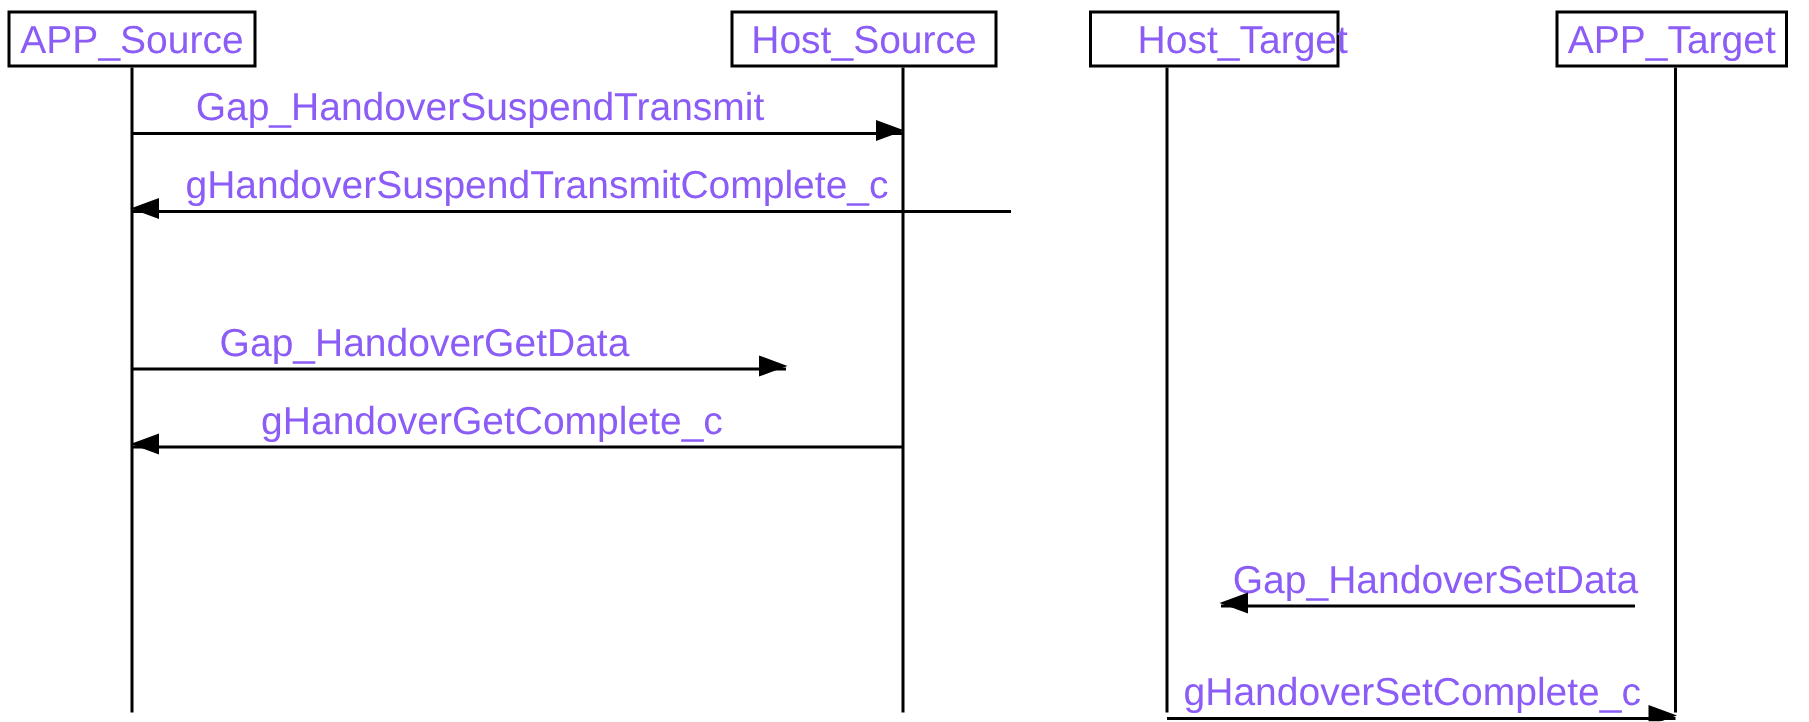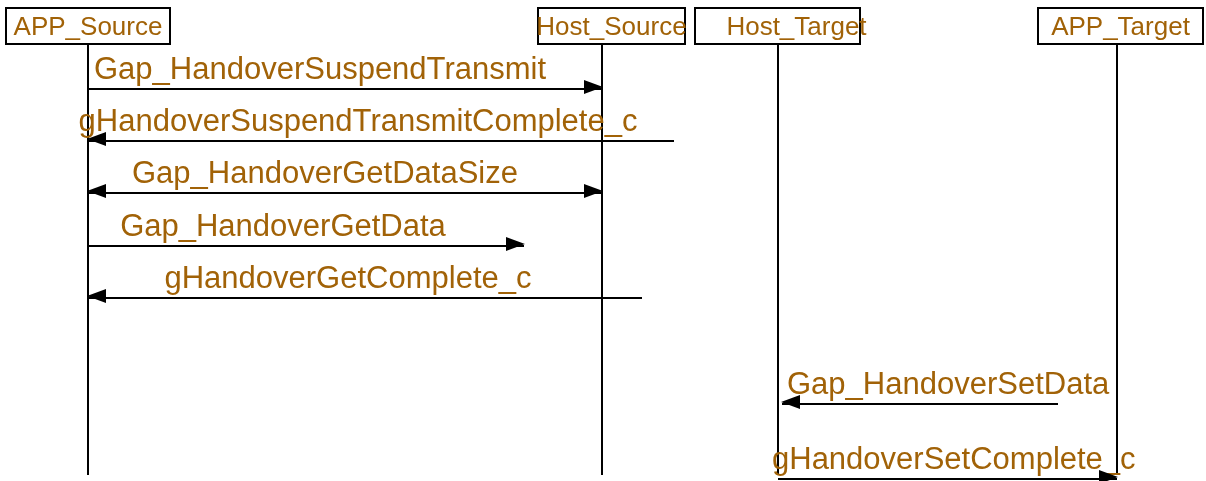--- a/index.html
+++ b/index.html
@@ -6,21 +6,21 @@
     margin: 0;
     padding: 0;
     background: #ffffff;
   }
   .canvas {
     position: relative;
     width: 1206px;
     height: 481px;
     background: #ffffff;
     font-family: "Liberation Sans", sans-serif;
-    color: #a16207;
+    color: #8b5cf6;
     overflow: hidden;
   }
   .actor-box {
     position: absolute;
     top: 7px;
     height: 38px;
     box-sizing: border-box;
     border: 2px solid #000;
     background: #fff;
     display: flex;
@@ -41,21 +41,21 @@
     height: 34px;
     box-sizing: content-box;
     border-bottom: 2px solid #000;
   }
   .msg-label {
     position: absolute;
     left: 0;
     right: 0;
     bottom: 4px;
     text-align: center;
-    font-size: 31px;
+    font-size: 26px;
     line-height: 1;
     white-space: nowrap;
   }
   .ah {
     position: absolute;
     width: 0;
     height: 0;
     border-top: 7px solid transparent;
     border-bottom: 7px solid transparent;
   }
@@ -71,63 +71,58 @@
   }
 </style>
 </head>
 <body>
 
 <div class="canvas">
 
   <div class="actor-box" style="left:5px; width:166px;">
     <span>APP_Source</span>
   </div>
-  <div class="actor-box" style="left:537px; width:149px;">
+  <div class="actor-box" style="left:487px; width:178px;">
     <span>Host_Source</span>
   </div>
-  <div class="actor-box" style="left:694px; width:167px;padding-left:38px;">
+  <div class="actor-box" style="left:726px; width:167px;padding-left:38px;">
     <span>Host_Target</span>
   </div>
-  <div class="actor-box" style="left:1037px; width:167px;">
+  <div class="actor-box" style="left:1037px; width:155px;">
     <span>APP_Target</span>
   </div>
 
   <div class="lifeline" style="left:87px;"></div>
   <div class="lifeline" style="left:601px;"></div>
   <div class="lifeline" style="left:777px;"></div>
   <div class="lifeline" style="left:1116px;"></div>
 
   <div class="message" style="left:88px; width:514px; top:54px;">
     <div class="msg-label" style="transform:translateX(-25px);">Gap_HandoverSuspendTransmit</div>
     <div class="ah ah-right"></div>
   </div>
 
   <div class="message" style="left:88px; width:586px; top:106px;">
     <div class="msg-label" style="transform:translateX(-23px);">gHandoverSuspendTransmitComplete_c</div>
     <div class="ah ah-left"></div>
   </div>
 
-  <div class="message" style="left:88px; width:514px; top:158px;">
-    <div class="msg-label" style="transform:translateX(-20px);">Gap_HandoverGetDataSize</div>
-    <div class="ah ah-left"></div>
-    <div class="ah ah-right"></div>
-  </div>
 
   <div class="message" style="left:88px; width:436px; top:211px;">
     <div class="msg-label" style="transform:translateX(-23px);">Gap_HandoverGetData</div>
     <div class="ah ah-right"></div>
   </div>
 
-  <div class="message" style="left:88px; width:514px; top:263px;padding-left:40px;">
+  <div class="message" style="left:88px; width:514px; top:263px;">
     <div class="msg-label" style="transform:translateX(-17px);">gHandoverGetComplete_c</div>
     <div class="ah ah-left"></div>
   </div>
 
 
-  <div class="message" style="left:782px; width:276px; top:369px;">
+  <div class="message" style="left:814px; width:276px; top:369px;">
     <div class="msg-label" style="transform:translateX(5px);">Gap_HandoverSetData</div>
     <div class="ah ah-left"></div>
   </div>
 
   <div class="message" style="left:778px; width:339px; top:424px;margin-top:20px;">
     <div class="msg-label" style="transform:translateX(-6px);">gHandoverSetComplete_c</div>
     <div class="ah ah-right"></div>
   </div>
 
 </div>

